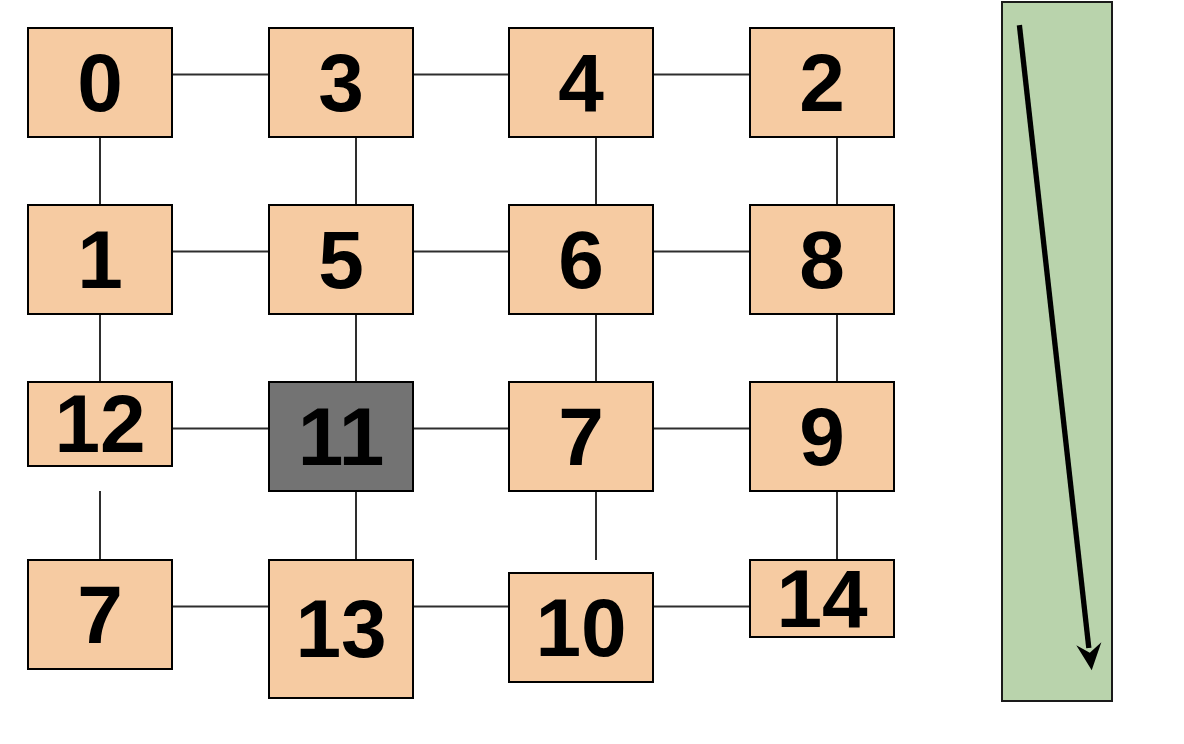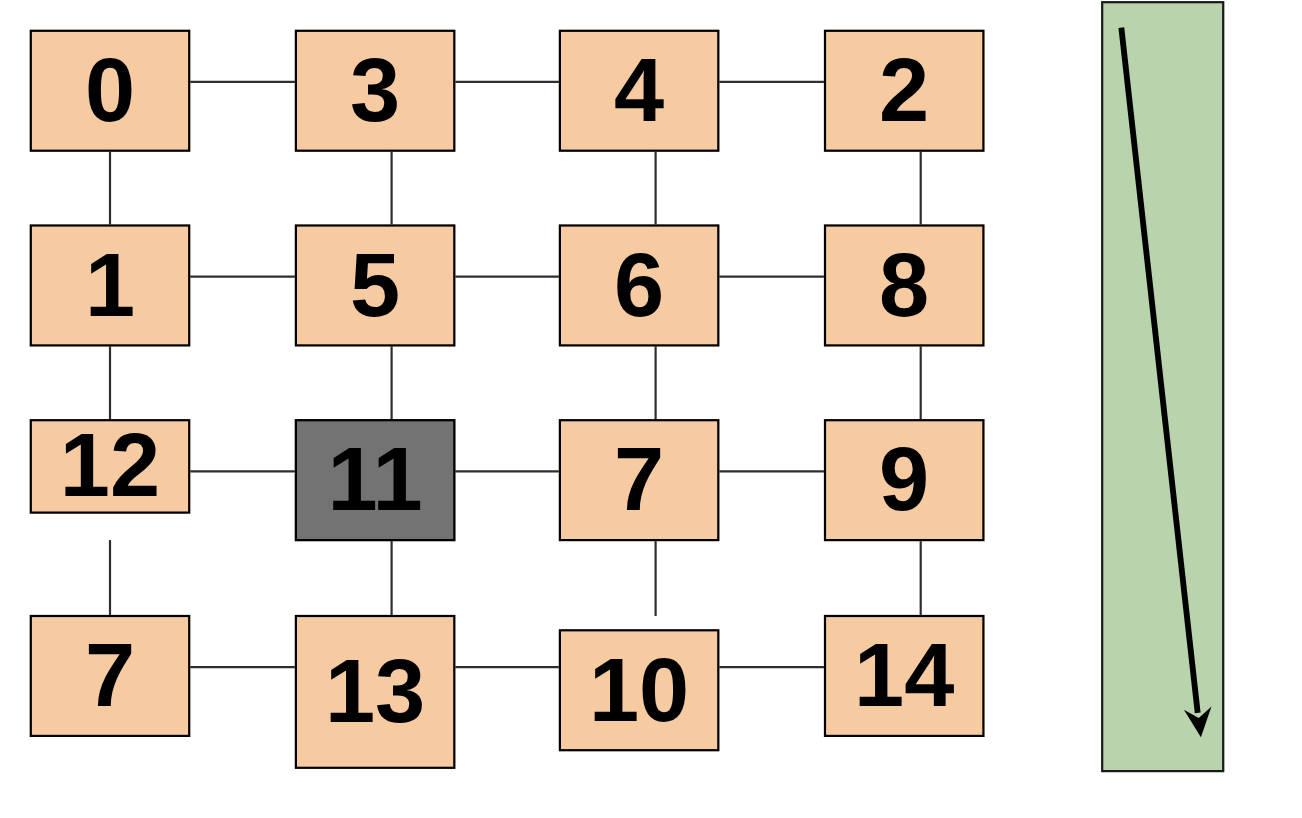--- a/index.html
+++ b/index.html
@@ -82,21 +82,21 @@
       <div class="node" style="left: 268px; top: 204px; width: 146px; height: 111px; background: rgb(246, 203, 162); border-color: rgb(0, 0, 0); color: rgb(0, 0, 0);">5</div>
       <div class="node" style="left: 508px; top: 204px; width: 146px; height: 111px; background: rgb(246, 203, 162); border-color: rgb(0, 0, 0); color: rgb(0, 0, 0);">6</div>
       <div class="node" style="left: 749px; top: 204px; width: 146px; height: 111px; background: rgb(246, 203, 162); border-color: rgb(0, 0, 0); color: rgb(0, 0, 0);">8</div>
       <div class="node" style="left: 27px; top: 381px; width: 146px; height: 86px; background: rgb(246, 203, 162); border-color: rgb(0, 0, 0); color: rgb(0, 0, 0);">12</div>
       <div class="node" style="left: 268px; top: 381px; width: 146px; height: 111px; background: #737373; border-color: rgb(0, 0, 0); color: rgb(0, 0, 0);">11</div>
       <div class="node" style="left: 508px; top: 381px; width: 146px; height: 111px; background: rgb(246, 203, 162); border-color: rgb(0, 0, 0); color: rgb(0, 0, 0);">7</div>
       <div class="node" style="left: 749px; top: 381px; width: 146px; height: 111px; background: rgb(246, 203, 162); border-color: rgb(0, 0, 0); color: rgb(0, 0, 0);">9</div>
       <div class="node" style="left: 27px; top: 559px; width: 146px; height: 111px; background: rgb(246, 203, 162); border-color: rgb(0, 0, 0); color: rgb(0, 0, 0);">7</div>
       <div class="node" style="left: 268px; top: 559px; width: 146px; height: 140px; background: rgb(246, 203, 162); border-color: rgb(0, 0, 0); color: rgb(0, 0, 0);">13</div>
       <div class="node" style="left: 508px; top: 559px; width: 146px; height: 111px; background: rgb(246, 203, 162); border-color: rgb(0, 0, 0); color: rgb(0, 0, 0); margin-top: 13px;">10</div>
-      <div class="node" style="left: 749px; top: 559px; width: 146px; height: 111px; background: rgb(246, 203, 162); border-color: rgb(0, 0, 0); color: rgb(0, 0, 0);">14</div>
+      <div class="node" style="left: 749px; top: 559px; width: 146px; height: 79px; background: rgb(246, 203, 162); border-color: rgb(0, 0, 0); color: rgb(0, 0, 0);">14</div>
     </div>
 
   <div id="direction-panel" style="left: 1001px; top: 1px; width: 112px; height: 701px; background: rgb(185, 211, 172); border-color: rgb(26, 26, 26);">
     <svg viewBox="0 0 112 701" xmlns="http://www.w3.org/2000/svg">
       <line id="arrow-shaft" x1="17" y1="12" x2="89" y2="658" stroke-width="5.5" stroke="#000000"></line>
       <polygon id="arrow-head" points="92,681 76,655 90,663 102,652" fill="#000000"></polygon>
     </svg>
   </div>
 
 </div>

